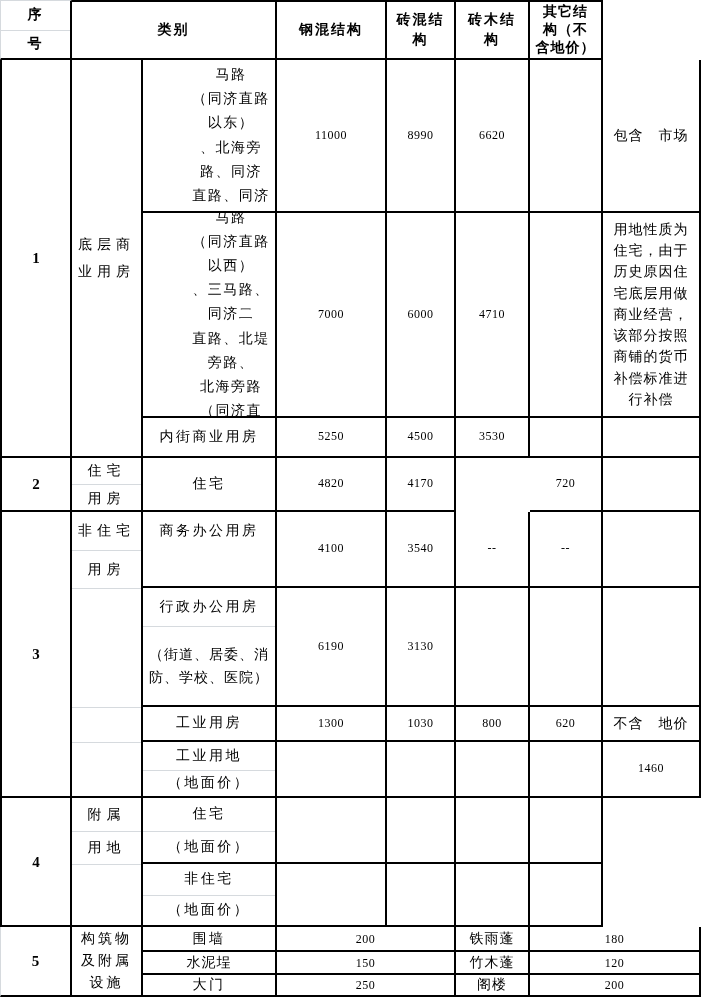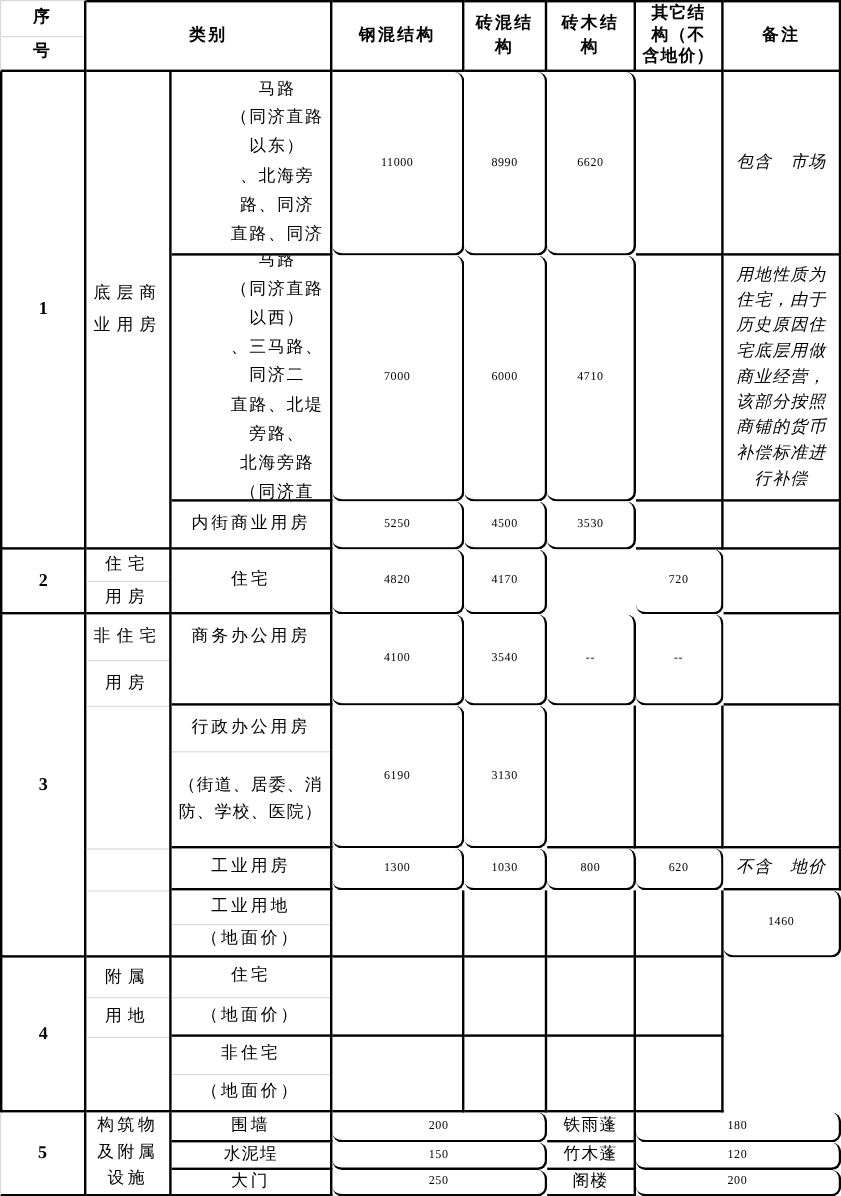--- a/index.html
+++ b/index.html
@@ -22,47 +22,46 @@
   .bl  { border-left:2px solid #000; }
   .btf { border-top:1px solid #d6dade; }
   .blf { border-left:1px solid #d6dade; }
   .stack { flex-direction:column; align-items:stretch; justify-content:flex-start; }
   .seg { display:flex; align-items:center; justify-content:center; text-align:center; white-space:pre-line; }
   .seg + .seg { border-top:1px solid #d6dade; }
   .grow { flex:1 1 auto; }
   .hdr { font-weight:bold; letter-spacing:2px; line-height:1.45; }
   .hdr3 { font-weight:bold; letter-spacing:1px; line-height:1.3; }
   .sn  { font-weight:bold; font-size:15px; }
-  .num { font-size:10px; letter-spacing:0.5px;border-radius:8px; }
+  .num { font-size:12px; letter-spacing:0.5px; }
   .lbl { letter-spacing:2.5px; }
   .roads { letter-spacing:1.5px; line-height:1.72;padding-left:44px; }
   .cat { letter-spacing:5px; line-height:1.95; }
   .cat3l { letter-spacing:3px; line-height:1.55; }
-  .rmk { letter-spacing:1px; line-height:1.52;font-style:italic; }
+  .rmk { letter-spacing:1px; line-height:1.52; }
   .paren2 { line-height:1.65; letter-spacing:1px; }
 </style>
 </head>
 <body>
 
 <div class="tbl">
 
   <div class="cell stack btf blf" style="grid-area:1/1/2/2">
     <div class="seg hdr" style="height:29px">序</div>
     <div class="seg hdr grow">号</div>
   </div>
   <div class="cell hdr bt" style="grid-area:1/2/2/4">类别</div>
   <div class="cell hdr bt" style="grid-area:1/4/2/5">钢混结构</div>
   <div class="cell hdr bt" style="grid-area:1/5/2/6">砖混结
 构</div>
   <div class="cell hdr bt" style="grid-area:1/6/2/7">砖木结
 构</div>
   <div class="cell hdr3 bt" style="grid-area:1/7/2/8">其它结
 构（不
 含地价）</div>
-  <div class="cell hdr bt" style="grid-area:1/8/2/9">备注</div>
 
   <div class="cell sn bl" style="grid-area:2/1/5/2">1</div>
   <div class="cell cat" style="grid-area:2/2/5/3">底层商
 业用房</div>
 
   <div class="cell roads" style="grid-area:2/3/3/4">火车路、二马路
 （同济直路以东）
 、北海旁路、同济
 直路、同济三直路</div>
   <div class="cell num" style="grid-area:2/4/3/5">11000</div>

